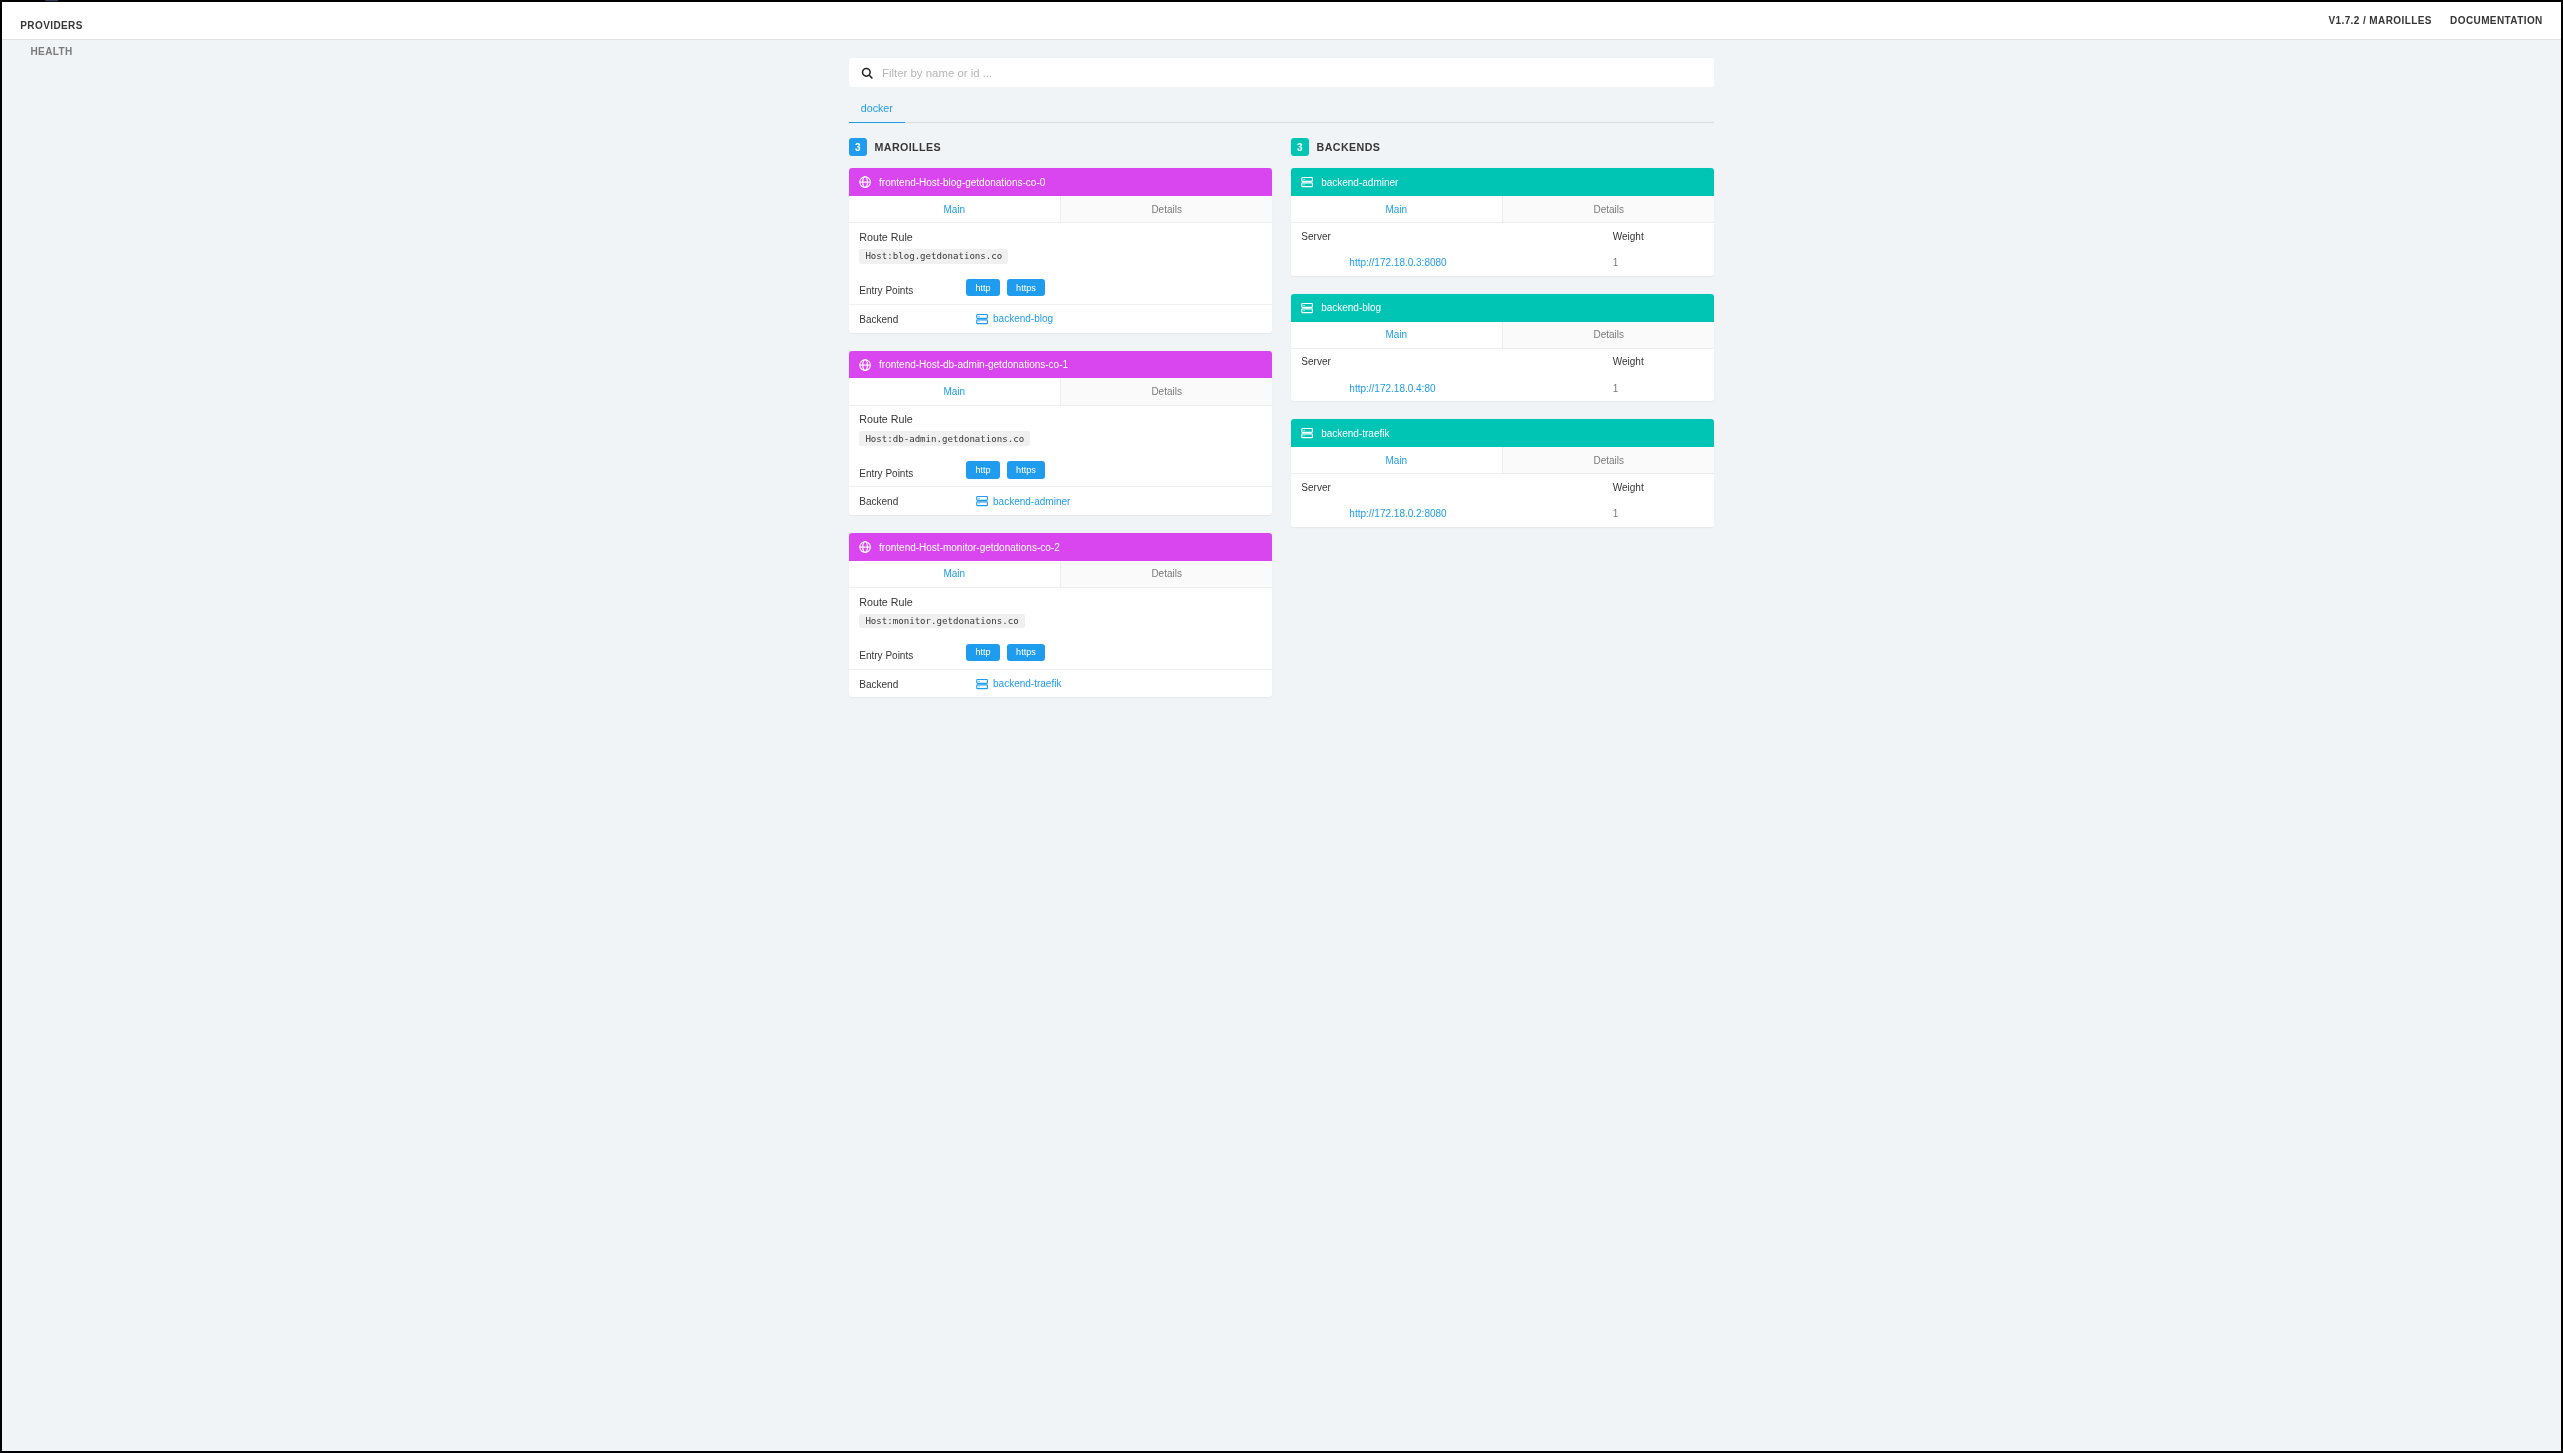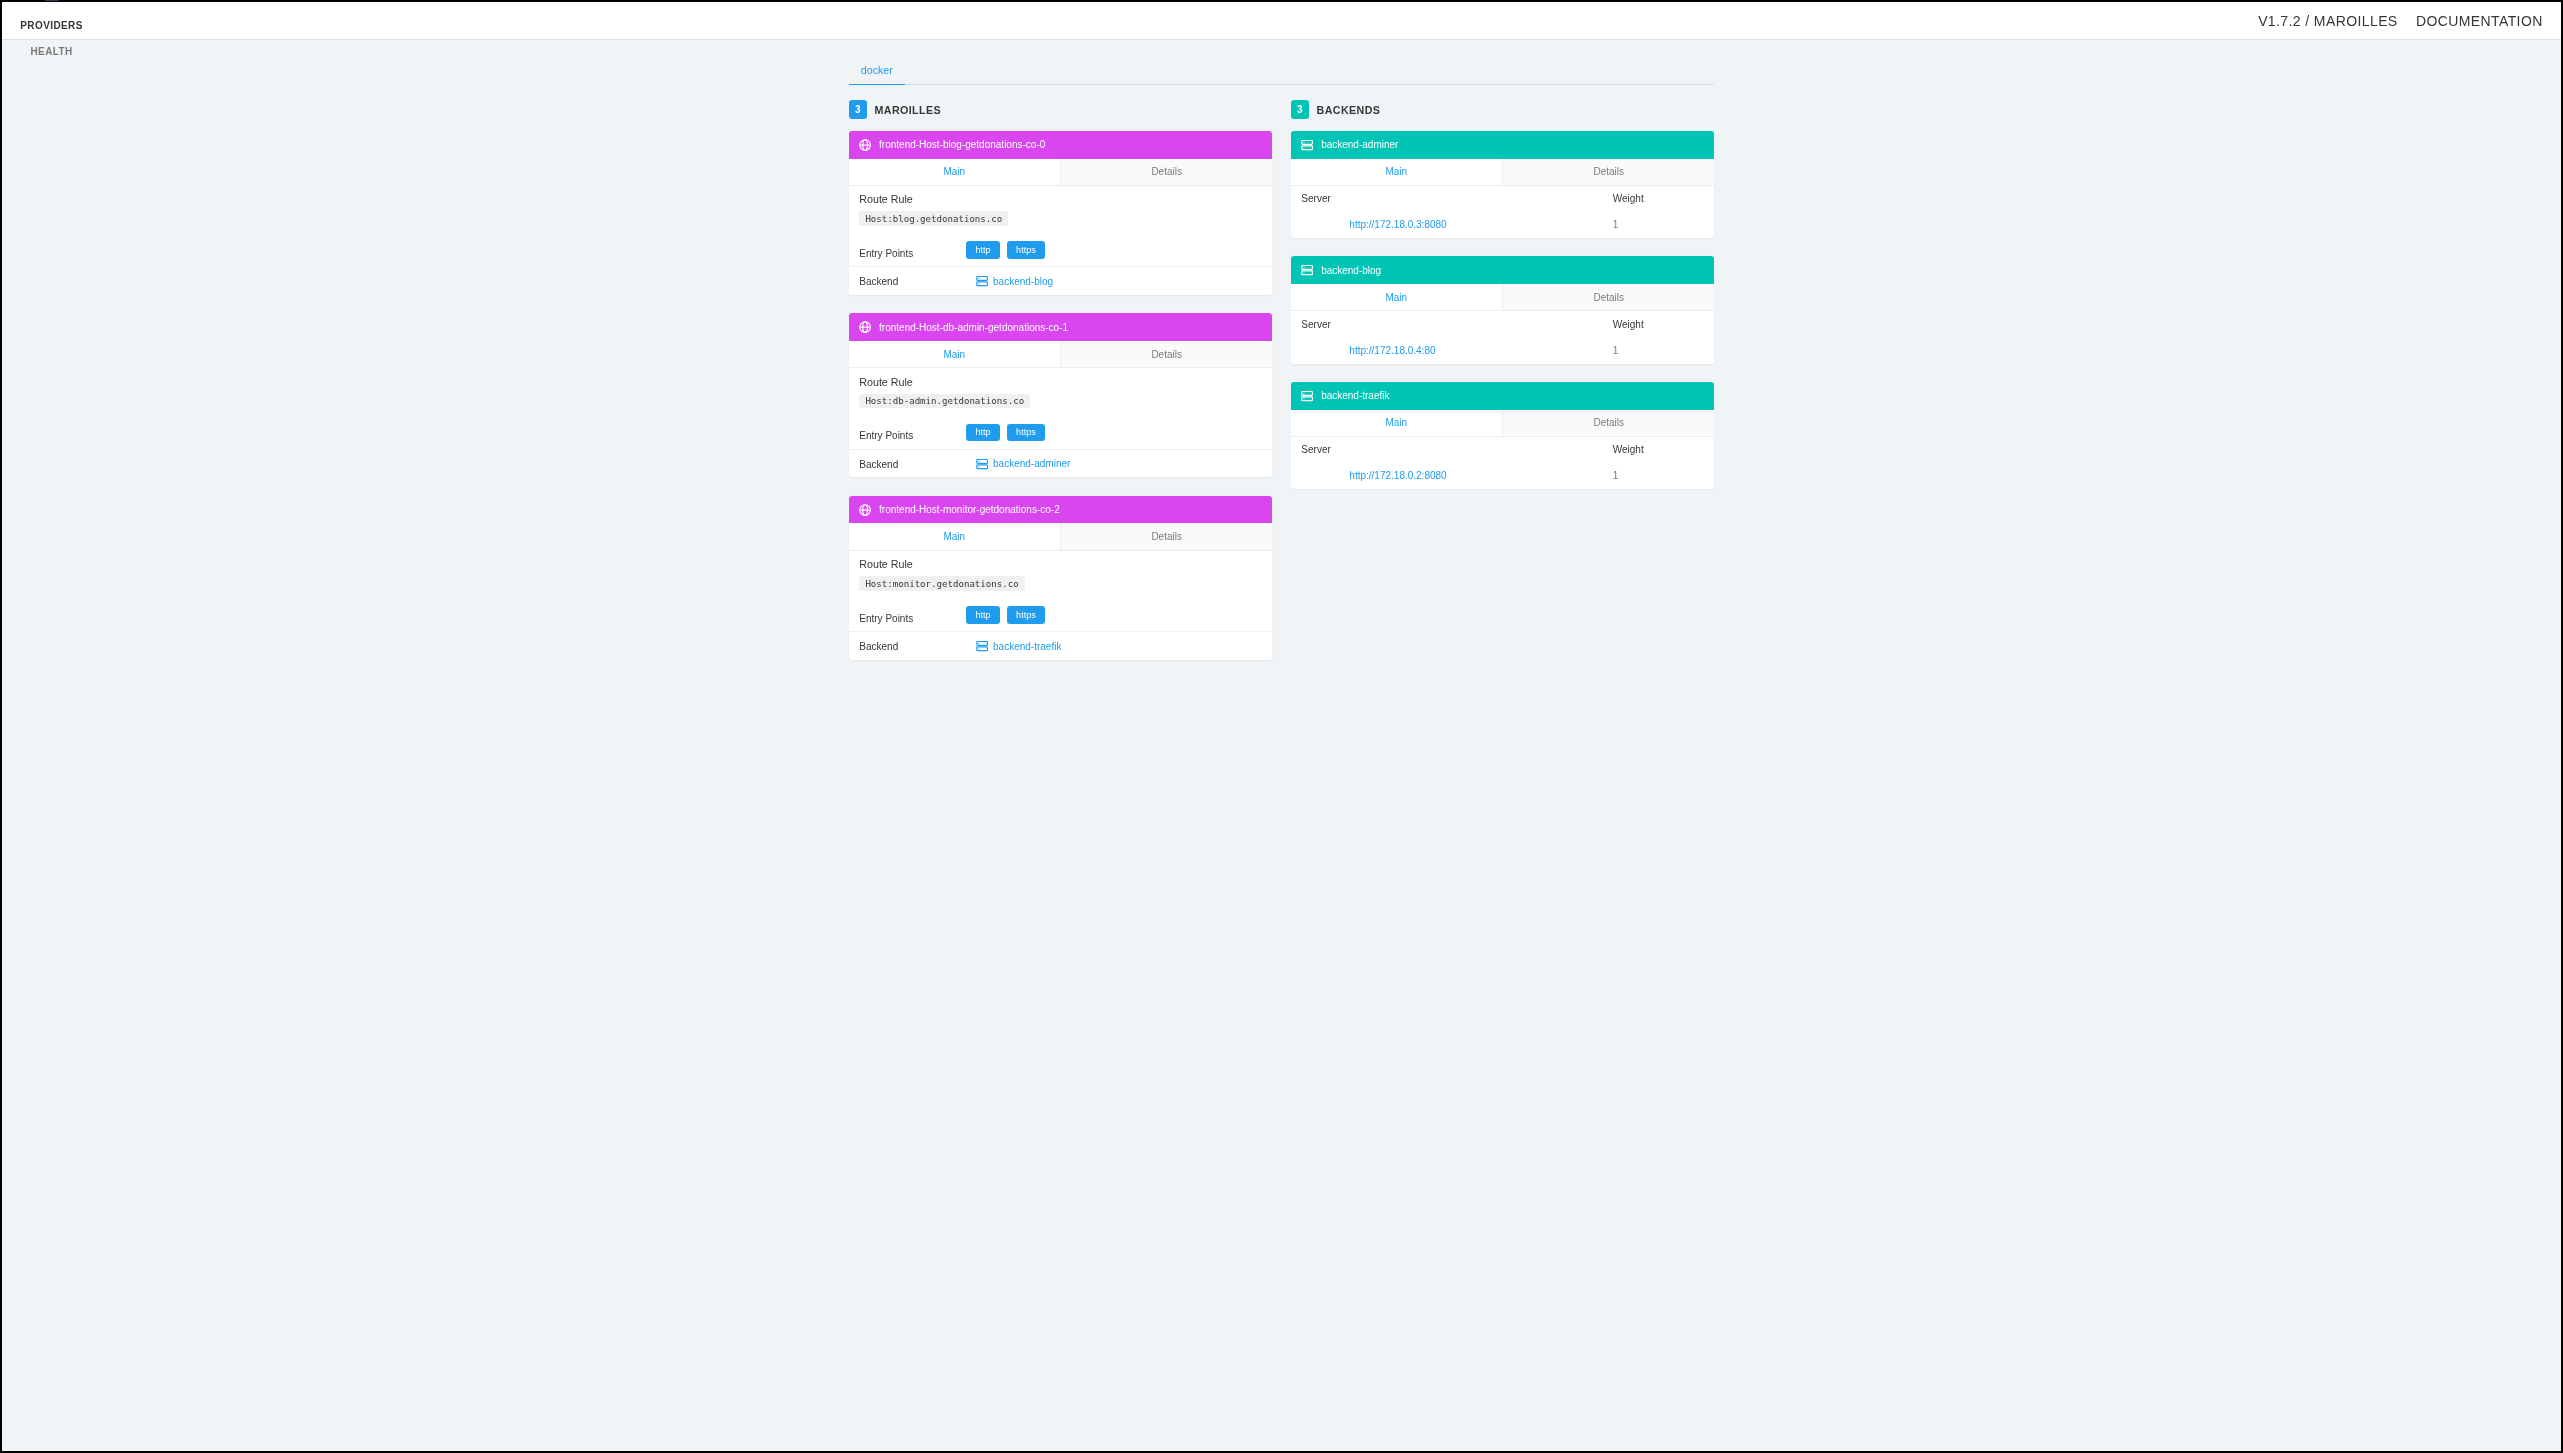--- a/index.html
+++ b/index.html
@@ -5,21 +5,21 @@
 * { box-sizing: border-box; margin: 0; padding: 0; }
 body { font-family: -apple-system, BlinkMacSystemFont, "Segoe UI", Helvetica, Arial, sans-serif; background: #f1f4f6; color: #363636; font-size: 10.7px; }
 .frame { border: 2.3px solid #000; min-height: 100vh; background: #f1f4f6; }
 .navbar { background: #fff; border-bottom: 0.8px solid #e0e0e0; display: flex; align-items: center; justify-content: space-between; padding: 0 18.3px; height: 38px; }
 .nav-left { display: flex; align-items: center; gap: 15.2px; flex-direction: column; }
 .logo { width: 21.3px; height: 21.3px; display: flex; align-items: center; justify-content: center; }
 .logo svg { width: 21.3px; height: 21.3px; }
 .nav-link { font-weight: 700; font-size: 10px; letter-spacing: 0.4px; color: #363636; text-decoration: none; }
 .nav-link.inactive { color: #7a7a7a; font-weight: 600; }
 .nav-right { display: flex; gap: 18.3px; }
-.nav-right .nav-link { font-weight: 400; font-size: 14px; color: #363636; }
+.nav-right .nav-link { font-weight: 700; font-size: 10px; color: #363636; }
 .container { max-width: 884px; margin: 0 auto; padding: 18.3px 9.1px; }
 .search-bar { background: #fff; border-radius: 3px; display: flex; align-items: center; padding: 7.6px 12.2px; margin-bottom: 9.1px; }
 .search-icon { margin-right: 9.1px; }
 .search-input { border: none; outline: none; flex: 1; font-size: 11.4px; color: #363636; }
 .search-input::placeholder { color: #b5b5b5; }
 .tabrow { display: flex; border-bottom: 0.8px solid #dbdbdb; margin-bottom: 15.2px; }
 .tab { padding: 6.1px 12.2px 7.6px; font-size: 10.7px; cursor: pointer; }
 .tab.active { color: #209cee; border-bottom: 1.5px solid #209cee; margin-bottom: -0.8px; }
 .columns { display: flex; gap: 18.3px; }
 .col { flex: 1; min-width: 0; }
@@ -72,20 +72,29 @@
       <a class="nav-link">PROVIDERS</a>
       <a class="nav-link inactive">HEALTH</a>
     </div>
     <div class="nav-right">
       <a class="nav-link">V1.7.2 / MAROILLES</a>
       <a class="nav-link">DOCUMENTATION</a>
     </div>
   </div>
 
   <div class="container">
+    <div class="search-bar">
+      <span class="search-icon">
+        <svg class="ico" viewBox="0 0 16 16">
+            <circle cx="7" cy="7" r="5" stroke="#222" stroke-width="2" fill="none"></circle>
+            <line x1="11" y1="11" x2="15" y2="15" stroke="#222" stroke-width="2"></line>
+          </svg>
+      </span>
+      <input class="search-input" placeholder="Filter by name or id ..." style="">
+    </div>
 
     <div class="tabrow">
       <div class="tab active">docker</div>
     </div>
 
     <div class="columns">
 
       <div class="col">
         <div class="sect-head">
           <div class="count-badge blue">3</div>

